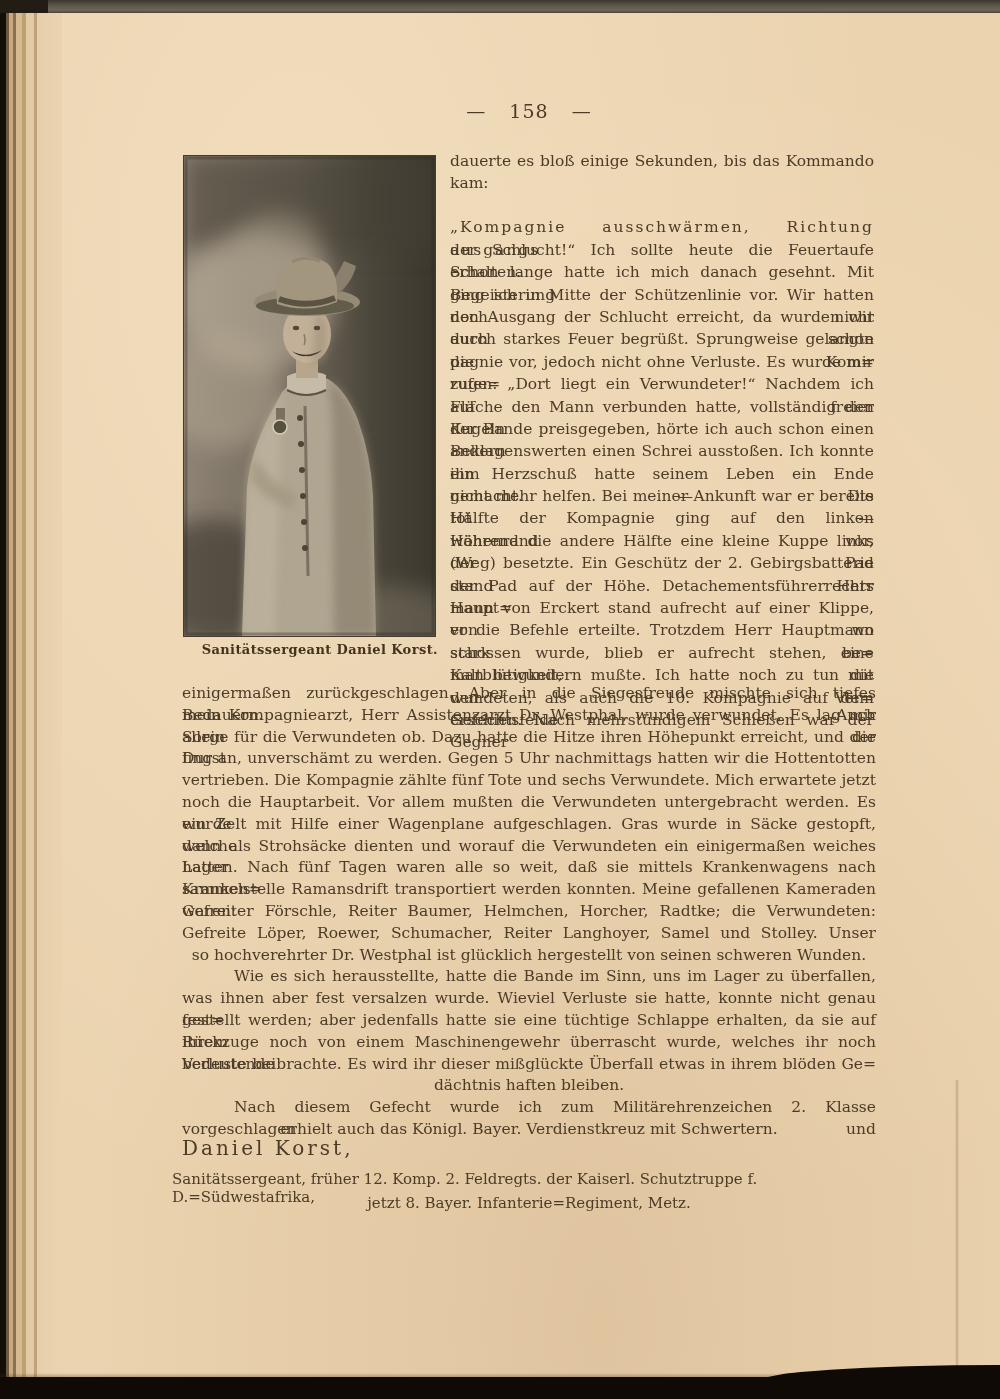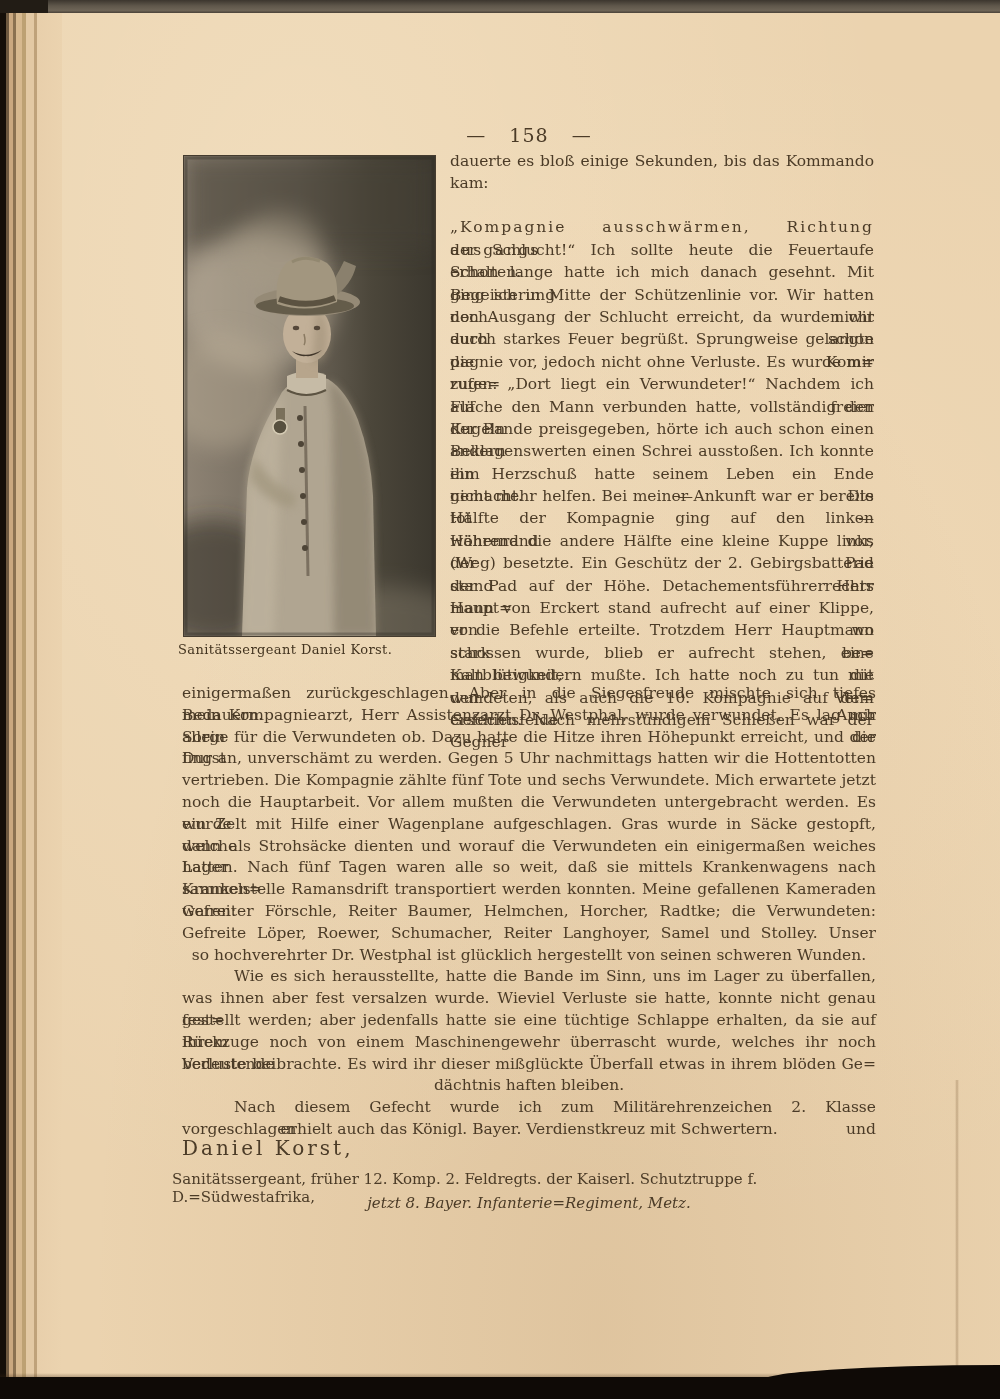--- a/index.html
+++ b/index.html
@@ -22,41 +22,41 @@
       #e3c9a4 26px,#e3c9a4 34px,#bfa27a 34px,#bfa27a 37px,#e8cfab 37px,#ebd3af 62px);}
   .bottom-edge{position:absolute;left:0;bottom:0;width:1000px;height:22px;background:#0f0a06;}
   .bottom-curve{position:absolute;right:0;bottom:18px;width:240px;height:16px;background:#0f0a06;
     border-top-left-radius:100% 100%;}
   .bottom-soft{position:absolute;left:0;bottom:20px;width:1000px;height:6px;
     background:linear-gradient(to top,rgba(60,40,20,.45),transparent);}
   .crease{position:absolute;left:955px;top:1080px;width:4px;height:300px;
     background:linear-gradient(to right,transparent,rgba(100,66,30,.28),transparent);}
 
   .page-number{position:absolute;left:182px;top:100px;width:694px;text-align:center;
-    font-size:19px;word-spacing:16px;letter-spacing:1px;margin-top:24px;}
+    font-size:19px;word-spacing:16px;letter-spacing:1px;}
 
   .photo-frame{position:absolute;left:183px;top:155px;width:251px;height:480px;
     border:1px solid #453c2f;box-shadow:0 0 0 1px rgba(235,211,175,.6) inset;}
   .photo-frame svg{display:block;}
-  .photo-caption{position:absolute;left:178px;top:642px;width:260px;text-align:left;
-    font-weight:normal;font-size:13px;letter-spacing:.4px;color:#42331f;}
+  .photo-caption{position:absolute;left:178px;top:642px;width:260px;text-align:right;
+    font-weight:bold;font-size:13px;letter-spacing:.4px;color:#42331f;}
 
   .col-text{position:absolute;left:450px;top:150px;width:424px;}
   .body-text{position:absolute;left:182px;top:683px;width:694px;}
   .line{font-size:15.5px;text-align:justify;text-align-last:justify;text-justify:inter-word;}
   .col-line{height:22.4px;line-height:22.4px;}
   .body-line{height:21.8px;line-height:21.8px;}
   .spaced{letter-spacing:2px;margin-top:44px;}
   .no-just{text-align:center;text-align-last:auto;}
   .indent{text-indent:52px;}
 
   .sig-name{position:absolute;left:182px;top:1136px;width:694px;text-align:left;
     font-size:20px;letter-spacing:3px;}
   .sig-line1{position:absolute;left:172px;top:1170px;width:714px;text-align:left;font-size:15px;}
-  .sig-line2{position:absolute;left:182px;top:1194px;width:694px;text-align:center;font-size:15px;font-style:italic;}
+  .sig-line2{position:absolute;left:182px;top:1194px;width:694px;text-align:center;font-size:15px;}
 </style>
 </head>
 <body>
 
 <div class="scan">
 
   <div class="page-number">— 158 —</div>
 
   <figure style="margin:0">
     <div class="photo-frame">

